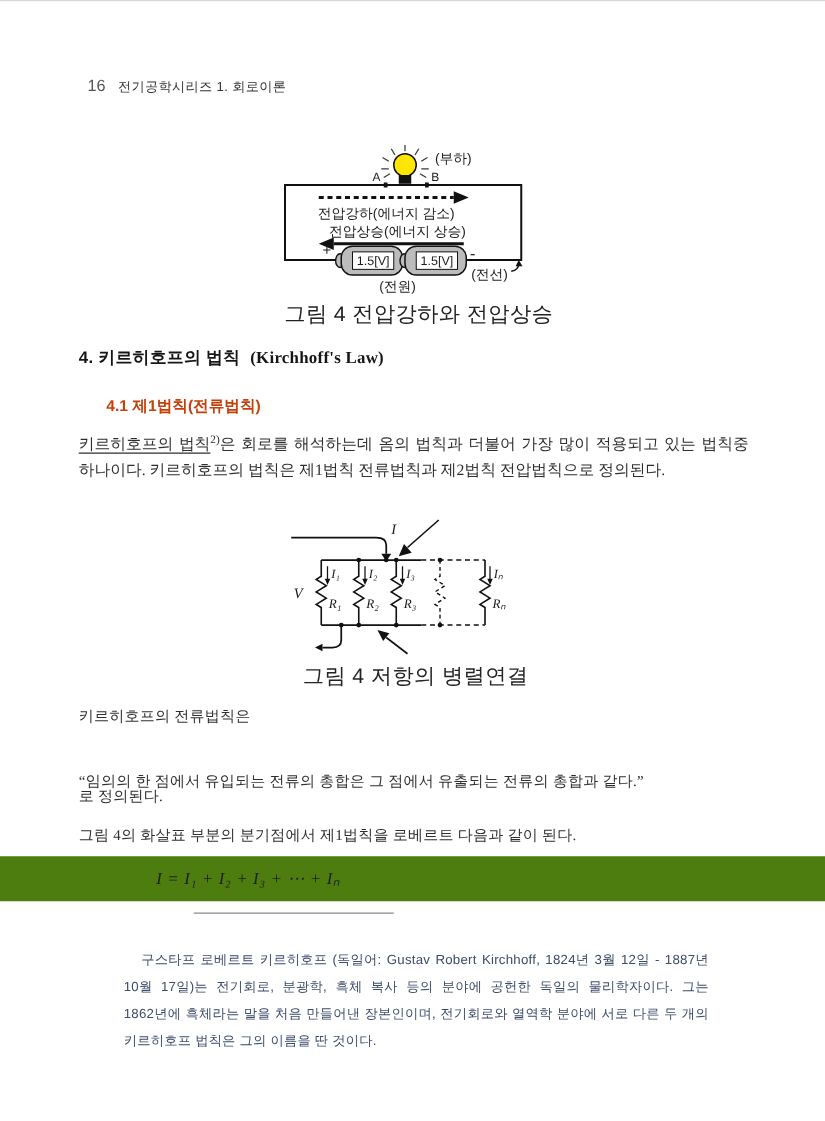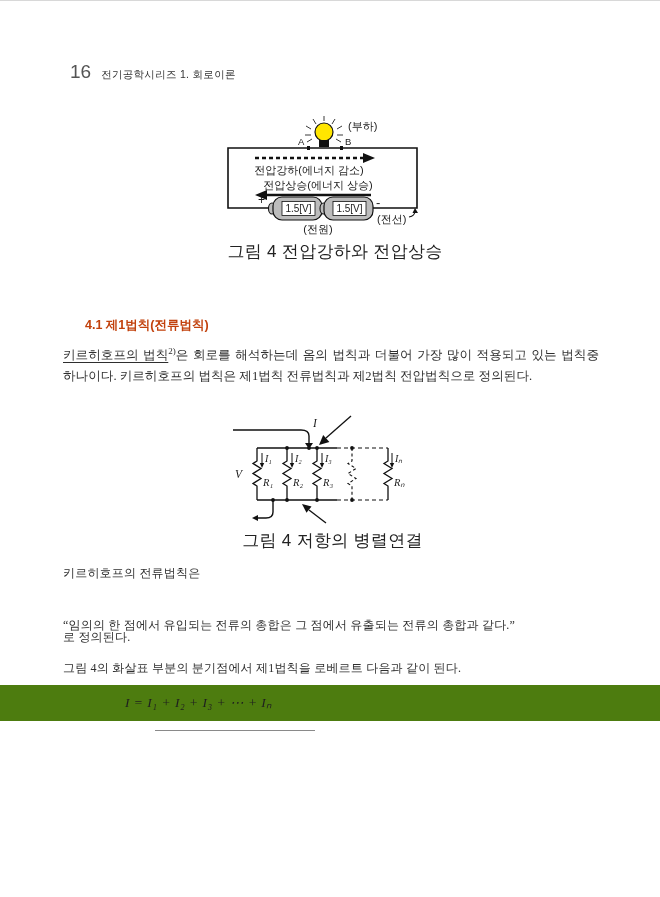--- a/index.html
+++ b/index.html
@@ -5,21 +5,21 @@
   html,body{margin:0;padding:0;background:#9a9a9a;}
   #page{
     position:relative;width:660px;height:897px;background:#ffffff;
     font-family:"Liberation Serif",serif;color:#2e2e2e;overflow:hidden;
     border-top:1px solid #d8d8d8;border-right:1px solid #e4e4e4;
     margin:0 auto;
   }
   .abs{position:absolute;}
   
   #header{top:60px;left:70px;display:flex;align-items:baseline;gap:10px;}
-  #page-num{font-family:"Liberation Sans",sans-serif;font-size:19px;color:#545454;}
+  #page-num{font-family:"Liberation Sans",sans-serif;font-size:13px;color:#545454;}
   #series-title{font-family:"Liberation Sans",sans-serif;font-size:10.5px;color:#333;letter-spacing:.3px;}
   
   svg text{font-family:"Liberation Sans",sans-serif;fill:#1b1b1b;}
   svg text.math{font-family:"Liberation Serif",serif;font-style:italic;}
   .caption{font-size:17px;color:#222;text-align:center;font-family:"Liberation Sans",sans-serif;letter-spacing:.3px;}
   
   #h1{top:276px;left:63px;font-family:"Liberation Sans",sans-serif;font-weight:bold;font-size:13.5px;color:#161616;letter-spacing:.2px;}
   #h1 .en{font-family:"Liberation Serif",serif;margin-left:8px;}
   #h2{top:316px;left:85px;font-family:"Liberation Sans",sans-serif;font-weight:bold;font-size:12.5px;color:#c2410c;}
   
@@ -89,20 +89,23 @@
     <text x="73" y="88" font-size="12">+</text>
     <text x="191" y="91" font-size="13">-</text>
     <text x="133" y="117" font-size="11" text-anchor="middle">(전원)</text>
 
     <text x="192" y="107" font-size="11">(전선)</text>
     <path d="M224,101 Q230,100 230,95" fill="none" stroke="#111" stroke-width="1.1"></path>
     <polygon points="230,92 227.5,97 233,97" fill="#111"></polygon>
   </svg>
   <div class="abs caption" style="top:239px;left:185px;width:300px;">그림 4 전압강하와 전압상승</div>
 
+  <div id="h1" class="abs">
+    <span>4. 키르히호프의 법칙</span><span class="en">(Kirchhoff's Law)</span>
+  </div>
   <div id="h2" class="abs">4.1 제1법칙(전류법칙)</div>
 
   <div id="p1" class="abs">
     <span class="ul">키르히호프의 법칙</span><sup>2)</sup><span>은 회로를 해석하는데 옴의 법칙과 더불어 가장 많이 적용되고 있는 법칙중 하나이다. 키르히호프의 법칙은 제1법칙 전류법칙과 제2법칙 전압법칙으로 정의된다.</span>
   </div>
 
   <svg class="abs" style="top:413px;left:225px;" width="215" height="112" viewBox="0 0 215 112">
 
     <path d="M8,16 H76 Q84,16 84,22 V29" fill="none" stroke="#111" stroke-width="1.4"></path>
     <polygon points="80,29 88,29 84,35" fill="#111"></polygon>
@@ -167,14 +170,15 @@
   <div class="abs bodyline" style="top:564px;">키르히호프의 전류법칙은</div>
   <div class="abs bodyline" style="top:616px;">“임의의 한 점에서 유입되는 전류의 총합은 그 점에서 유출되는 전류의 총합과 같다.”</div>
   <div class="abs bodyline" style="top:628px;">로 정의된다.</div>
   <div class="abs bodyline" style="top:659px;">그림 4의 화살표 부분의 분기점에서 제1법칙을 로베르트 다음과 같이 된다.</div>
 
   <div id="eq-band" class="abs">
     <span id="equation">I = I₁ + I₂ + I₃ + ⋯ + Iₙ</span>
   </div>
 
   <div id="fn-sep" class="abs"></div>
+  <div id="fn2" class="abs">구스타프 로베르트 키르히호프 (독일어: Gustav Robert Kirchhoff, 1824년 3월 12일 - 1887년 10월 17일)는 전기회로, 분광학, 흑체 복사 등의 분야에 공헌한 독일의 물리학자이다. 그는 1862년에 흑체라는 말을 처음 만들어낸 장본인이며, 전기회로와 열역학 분야에 서로 다른 두 개의 키르히호프 법칙은 그의 이름을 딴 것이다.</div>
 
 </div>
 
 </body></html>

